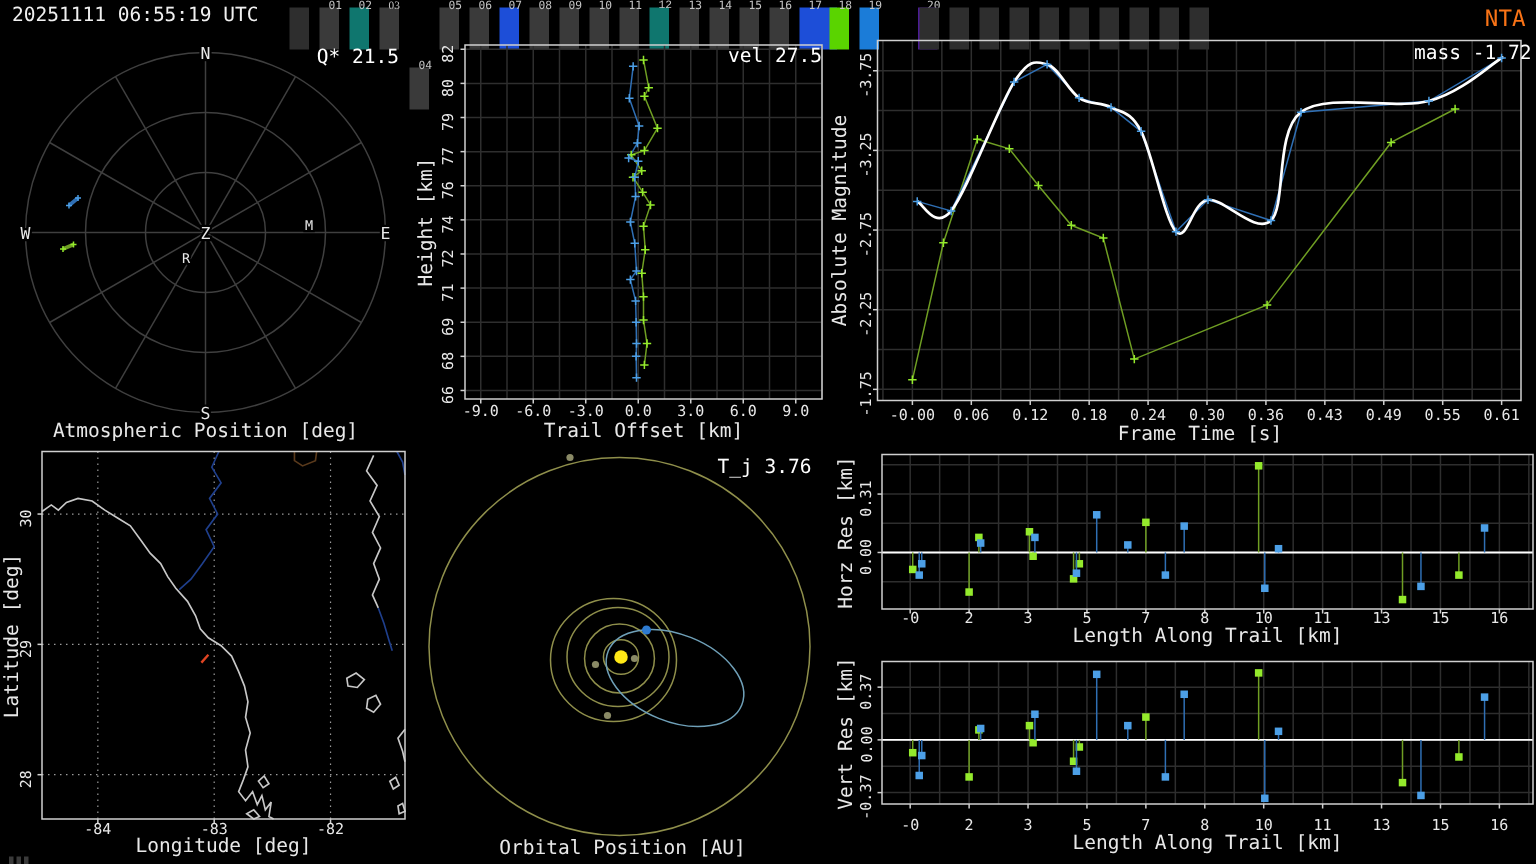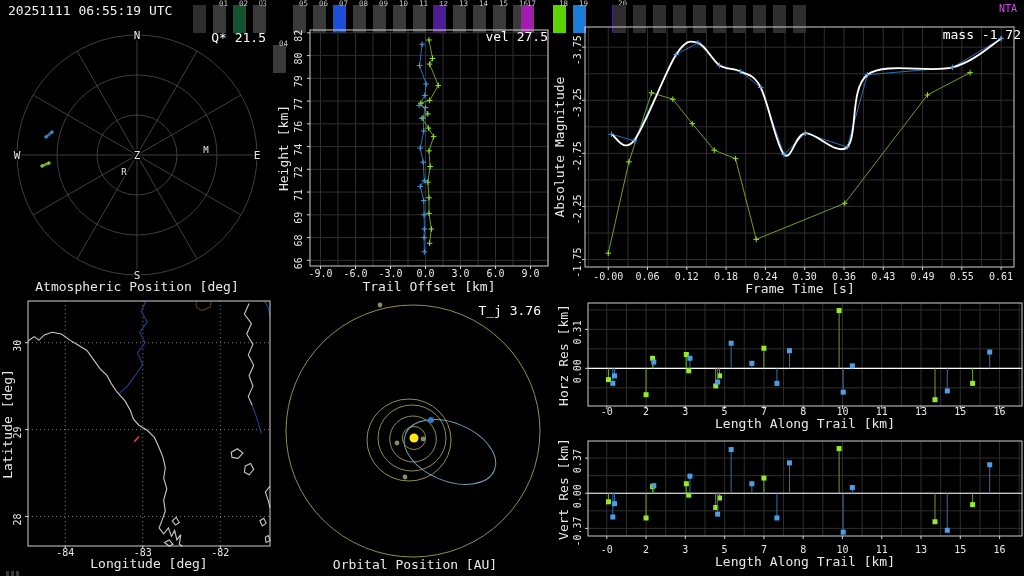--- a/index.html
+++ b/index.html
@@ -1,37 +1,37 @@
 <!DOCTYPE html>
 <html><head>
 <meta charset="utf-8">
 <style>
   html,body{margin:0;padding:0;background:#000;}
   #screen{position:relative;width:1024px;height:576px;background:#000;overflow:hidden;
           font-family:"DejaVu Sans Mono",monospace;}
   #timestamp{position:absolute;left:8px;top:3px;font-size:13px;color:#f0f0f0;white-space:pre;}
-  #station{position:absolute;right:7px;top:3px;font-size:10px;color:#d946ef;}
+  #station{position:absolute;right:7px;top:3px;font-size:15px;color:#f97316;}
   .fcell{position:absolute;top:5px;width:13px;height:28px;}
   .flabel{position:absolute;top:-5px;left:6px;font-size:7.5px;line-height:8px;color:#c4c4c4;}
   #scene{position:absolute;left:0;top:0;}
   #scene text{font-family:"DejaVu Sans Mono",monospace;}
   #corner-marks{position:absolute;left:6px;top:562px;}
   #corner-marks i{display:inline-block;width:3px;height:6px;background:#3a3a3a;margin-right:2px;}
 </style>
 </head>
 <body>
 
 <div id="screen">
   <span id="timestamp">20251111 06:55:19 UTC</span>
   <div id="frames">
       <div class="fcell" style="left: 193px; background: rgb(46, 46, 46);"></div>
       <div class="fcell" style="left: 213px; background: rgb(58, 58, 58);">
         <span class="flabel">01</span>
       </div>
-      <div class="fcell" style="left: 233px; background: #14532d;">
+      <div class="fcell" style="left: 233px; background: #0f766e;">
         <span class="flabel">02</span>
       </div>
       <div class="fcell" style="left: 253px; background: rgb(58, 58, 58); font-family: Liberation Serif, serif;">
         <span class="flabel">03</span>
       </div>
       <div class="fcell" style="left: 273px; background: rgb(58, 58, 58); margin-top: 40px;">
         <span class="flabel">04</span>
       </div>
       <div class="fcell" style="left: 293px; background: rgb(58, 58, 58);">
         <span class="flabel">05</span>
@@ -47,36 +47,36 @@
       </div>
       <div class="fcell" style="left: 373px; background: rgb(58, 58, 58);">
         <span class="flabel">09</span>
       </div>
       <div class="fcell" style="left: 393px; background: rgb(58, 58, 58);">
         <span class="flabel">10</span>
       </div>
       <div class="fcell" style="left: 413px; background: rgb(58, 58, 58);">
         <span class="flabel">11</span>
       </div>
-      <div class="fcell" style="left: 433px; background: #4c1d95; font-family: Liberation Mono, monospace;">
+      <div class="fcell" style="left: 433px; background: #0f766e; font-family: Liberation Mono, monospace;">
         <span class="flabel">12</span>
       </div>
       <div class="fcell" style="left: 453px; background: rgb(58, 58, 58);">
         <span class="flabel">13</span>
       </div>
       <div class="fcell" style="left: 473px; background: rgb(58, 58, 58); text-decoration: underline;">
         <span class="flabel">14</span>
       </div>
       <div class="fcell" style="left: 493px; background: rgb(58, 58, 58);">
         <span class="flabel">15</span>
       </div>
       <div class="fcell" style="left: 513px; background: rgb(58, 58, 58);">
         <span class="flabel">16</span>
       </div>
-      <div class="fcell" style="left: 521px; background: #a21caf;">
+      <div class="fcell" style="left: 533px; background: #1d4ed8; padding-left: 12px;">
         <span class="flabel">17</span>
       </div>
       <div class="fcell" style="left: 553px; background: rgb(90, 212, 0);">
         <span class="flabel">18</span>
       </div>
       <div class="fcell" style="left: 573px; background: rgb(27, 124, 216);">
         <span class="flabel">19</span>
       </div>
       <div class="fcell" style="left: 593px; background: #4c1d95; margin-left: 19px;">
         <span class="flabel">20</span>

